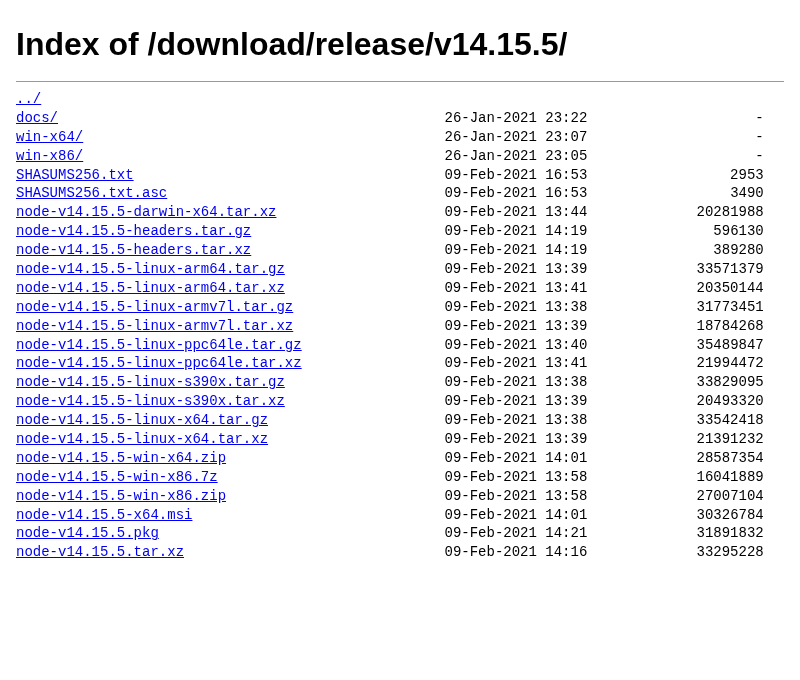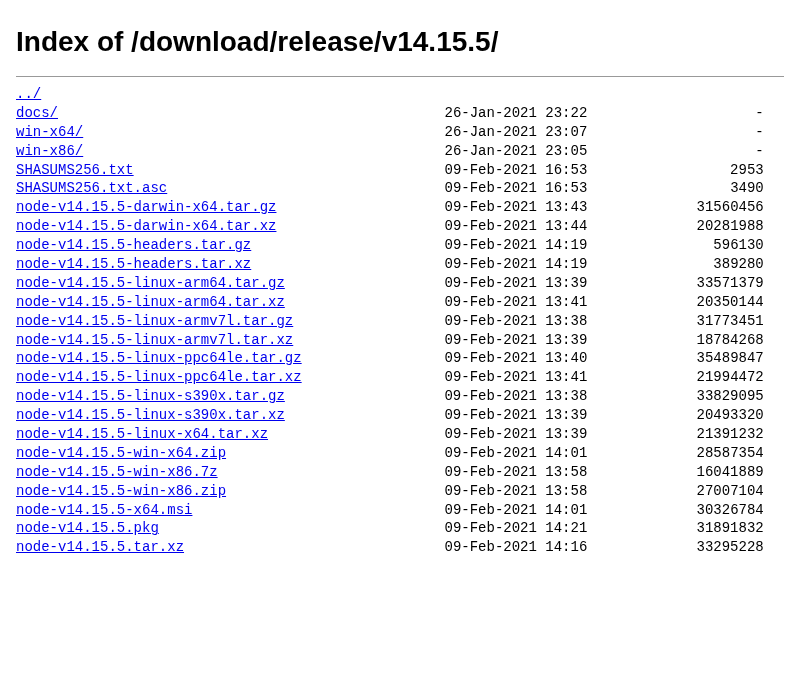--- a/index.html
+++ b/index.html
@@ -3,21 +3,21 @@
   <meta charset="utf-8">
   <style>
     body {
       font-family: Arial, Helvetica, sans-serif;
       margin: 0;
       padding: 16px;
       background: #fff;
       color: #000;
     }
     h1 {
-      font-size: 28px;
+      font-size: 32px;
       font-weight: bold;
       margin: 10px 0 18px 0;
     }
     hr {
       border: none;
       border-top: 1px solid #999;
       margin: 0 0 8px 0;
     }
     pre {
       font-family: "Courier New", Courier, monospace;
@@ -38,32 +38,32 @@
 <body>
 
 <h1>Index of /download/release/v14.15.5/</h1>
 <hr>
 <pre id="listing"><span class="row"><a href="#">../</a>
 </span><span class="row"><a href="#">docs/</a>                                              26-Jan-2021 23:22                    -
 </span><span class="row"><a href="#">win-x64/</a>                                           26-Jan-2021 23:07                    -
 </span><span class="row"><a href="#">win-x86/</a>                                           26-Jan-2021 23:05                    -
 </span><span class="row"><a href="#">SHASUMS256.txt</a>                                     09-Feb-2021 16:53                 2953
 </span><span class="row"><a href="#">SHASUMS256.txt.asc</a>                                 09-Feb-2021 16:53                 3490
-</span><span class="row"><a href="#">node-v14.15.5-darwin-x64.tar.gz</a>                    09-Feb-2021 13:43             31560456
 </span><span class="row"><a href="#">node-v14.15.5-darwin-x64.tar.xz</a>                    09-Feb-2021 13:44             20281988
 </span><span class="row"><a href="#">node-v14.15.5-headers.tar.gz</a>                       09-Feb-2021 14:19               596130
 </span><span class="row"><a href="#">node-v14.15.5-headers.tar.xz</a>                       09-Feb-2021 14:19               389280
 </span><span class="row"><a href="#">node-v14.15.5-linux-arm64.tar.gz</a>                   09-Feb-2021 13:39             33571379
 </span><span class="row"><a href="#">node-v14.15.5-linux-arm64.tar.xz</a>                   09-Feb-2021 13:41             20350144
 </span><span class="row"><a href="#">node-v14.15.5-linux-armv7l.tar.gz</a>                  09-Feb-2021 13:38             31773451
 </span><span class="row"><a href="#">node-v14.15.5-linux-armv7l.tar.xz</a>                  09-Feb-2021 13:39             18784268
 </span><span class="row"><a href="#">node-v14.15.5-linux-ppc64le.tar.gz</a>                 09-Feb-2021 13:40             35489847
 </span><span class="row"><a href="#">node-v14.15.5-linux-ppc64le.tar.xz</a>                 09-Feb-2021 13:41             21994472
 </span><span class="row"><a href="#">node-v14.15.5-linux-s390x.tar.gz</a>                   09-Feb-2021 13:38             33829095
 </span><span class="row"><a href="#">node-v14.15.5-linux-s390x.tar.xz</a>                   09-Feb-2021 13:39             20493320
+</span><span class="row"><a href="#">node-v14.15.5-linux-x64.tar.gz</a>                     09-Feb-2021 13:38             33542418
 </span><span class="row"><a href="#">node-v14.15.5-linux-x64.tar.xz</a>                     09-Feb-2021 13:39             21391232
 </span><span class="row"><a href="#">node-v14.15.5-win-x64.zip</a>                          09-Feb-2021 14:01             28587354
 </span><span class="row"><a href="#">node-v14.15.5-win-x86.7z</a>                           09-Feb-2021 13:58             16041889
 </span><span class="row"><a href="#">node-v14.15.5-win-x86.zip</a>                          09-Feb-2021 13:58             27007104
 </span><span class="row"><a href="#">node-v14.15.5-x64.msi</a>                              09-Feb-2021 14:01             30326784
 </span><span class="row"><a href="#">node-v14.15.5.pkg</a>                                  09-Feb-2021 14:21             31891832
 </span><span class="row"><a href="#">node-v14.15.5.tar.xz</a>                               09-Feb-2021 14:16             33295228
 </span></pre>
 
 </body></html>

